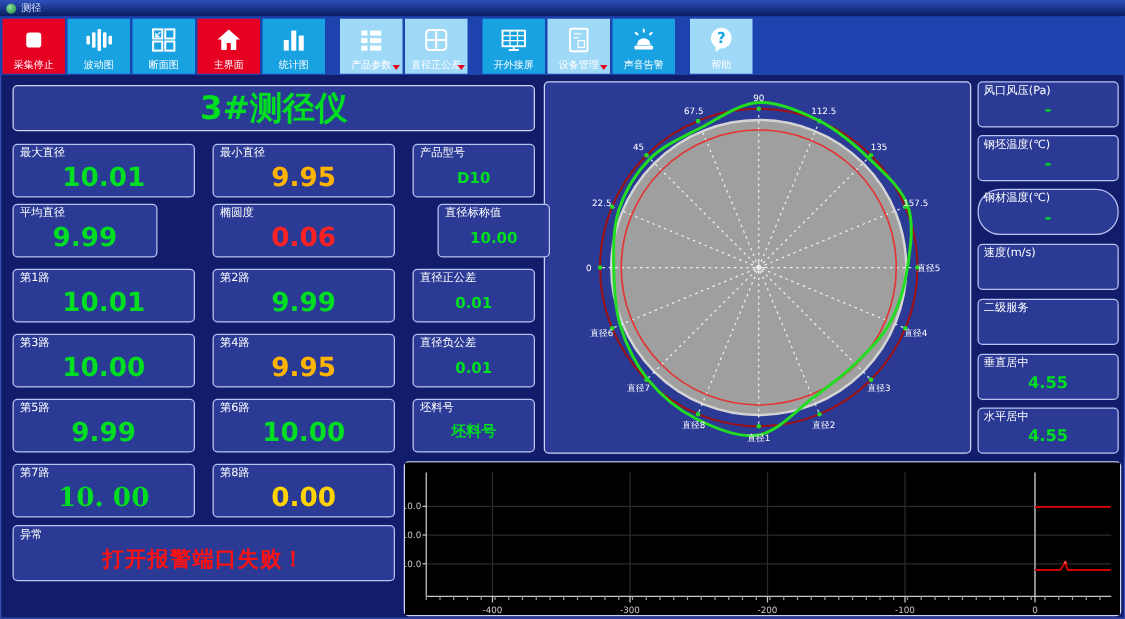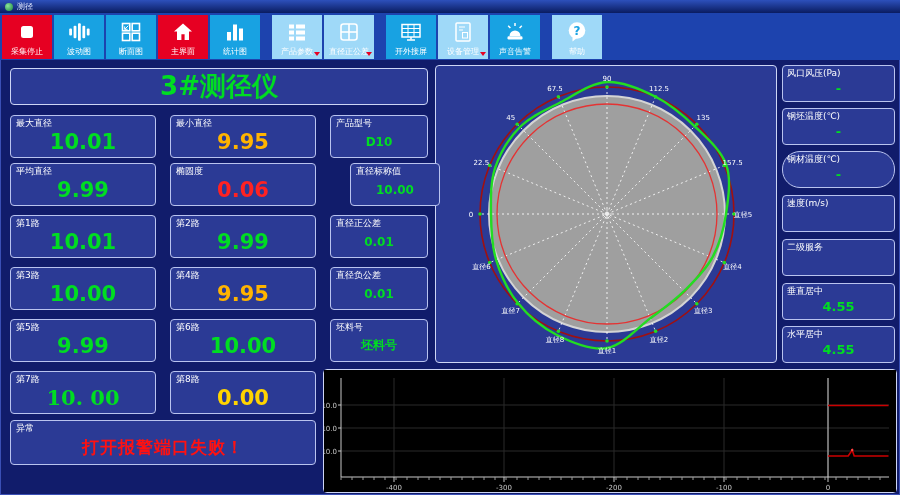--- a/index.html
+++ b/index.html
@@ -343,21 +343,21 @@
     <div class="val val-big" style="color: rgb(0, 221, 34);">10.01</div>
   </div>
 <div class="box" style="left: 170px; top: 115px; width: 146px; height: 43px;">
     <span class="lbl">最小直径</span>
     <div class="val val-big" style="color: rgb(255, 180, 0);">9.95</div>
   </div>
 <div class="box" style="left: 330px; top: 115px; width: 98px; height: 43px;">
     <span class="lbl">产品型号</span>
     <div class="val val-small" style="color: rgb(0, 221, 34);">D10</div>
   </div>
-<div class="box" style="left: 10px; top: 163px; width: 146px; height: 43px;">
+<div class="box" style="left: 10px; top: 163px; width: 116px; height: 43px;">
     <span class="lbl">平均直径</span>
     <div class="val val-big" style="color: rgb(0, 221, 34);">9.99</div>
   </div>
 <div class="box" style="left: 170px; top: 163px; width: 146px; height: 43px;">
     <span class="lbl">椭圆度</span>
     <div class="val val-big" style="color: rgb(255, 34, 34);">0.06</div>
   </div>
 <div class="box" style="left: 350px; top: 163px; width: 90px; height: 43px;">
     <span class="lbl">直径标称值</span>
     <div class="val val-small" style="color: rgb(0, 221, 34);">10.00</div>

